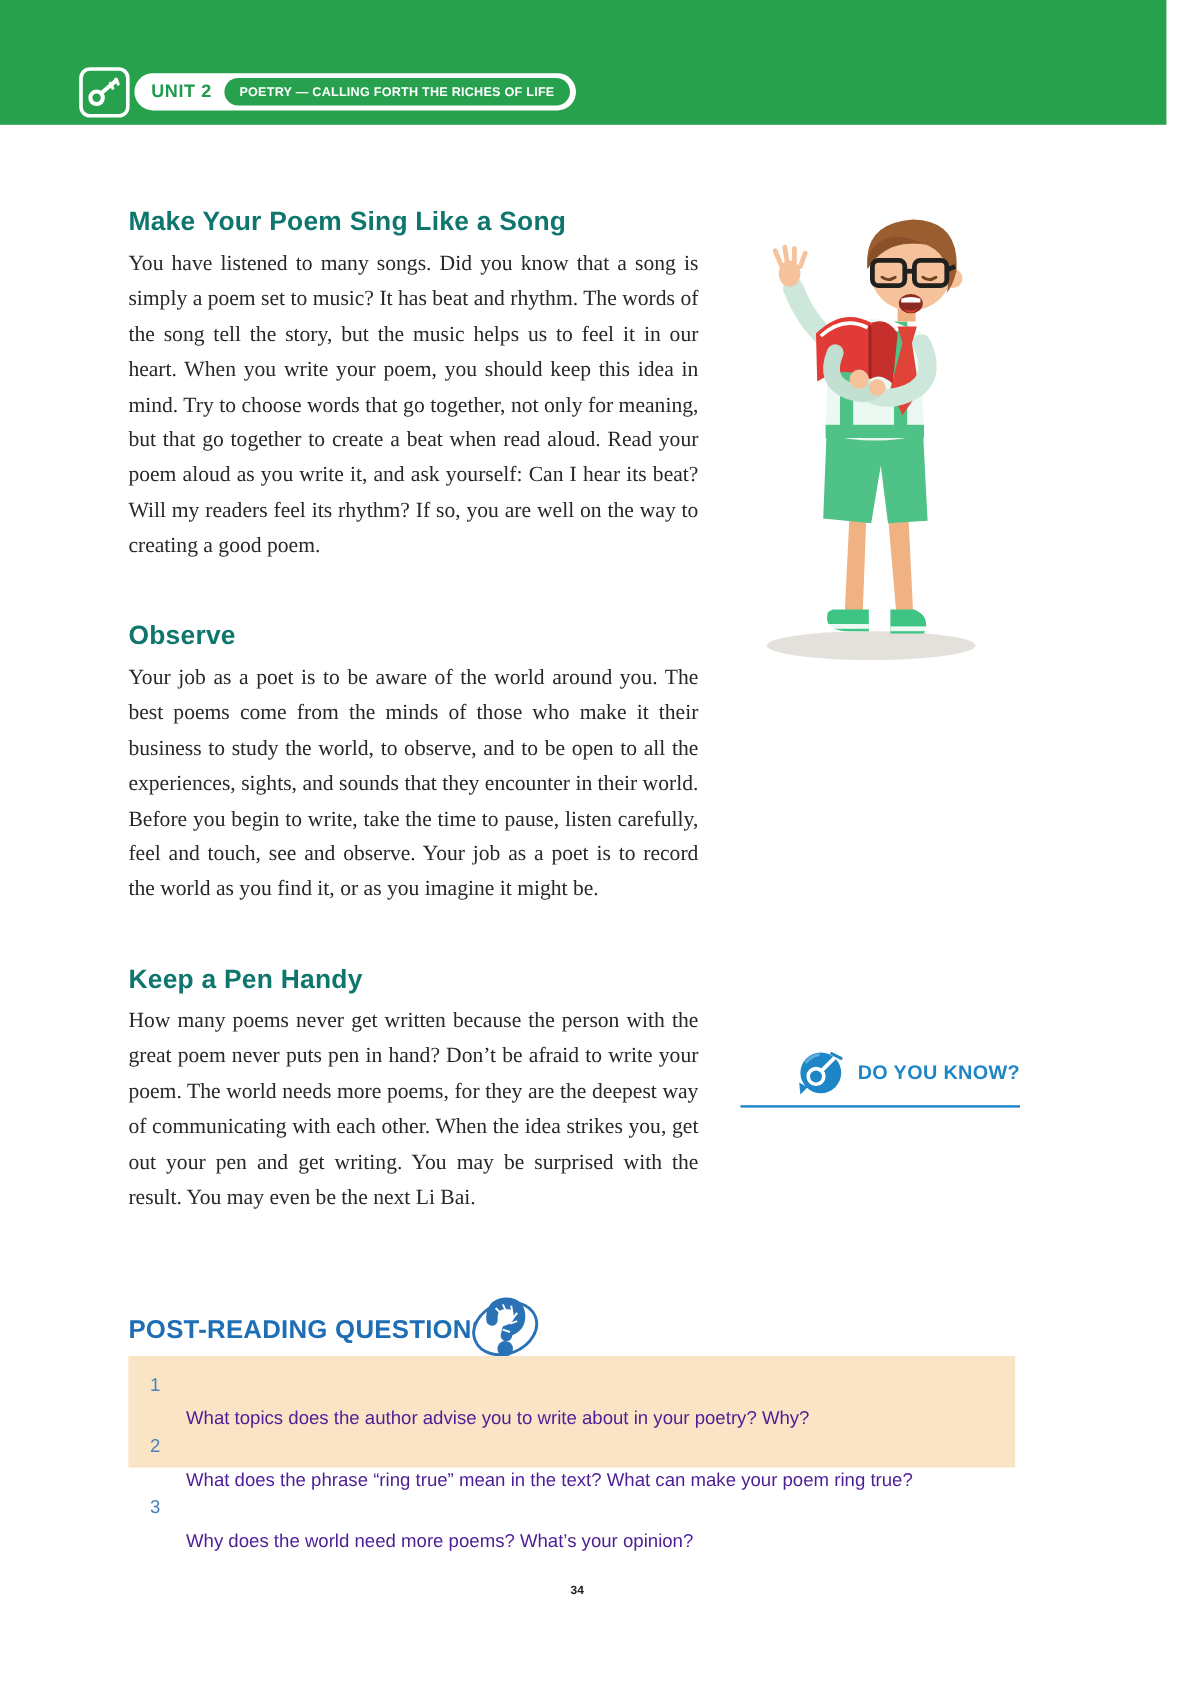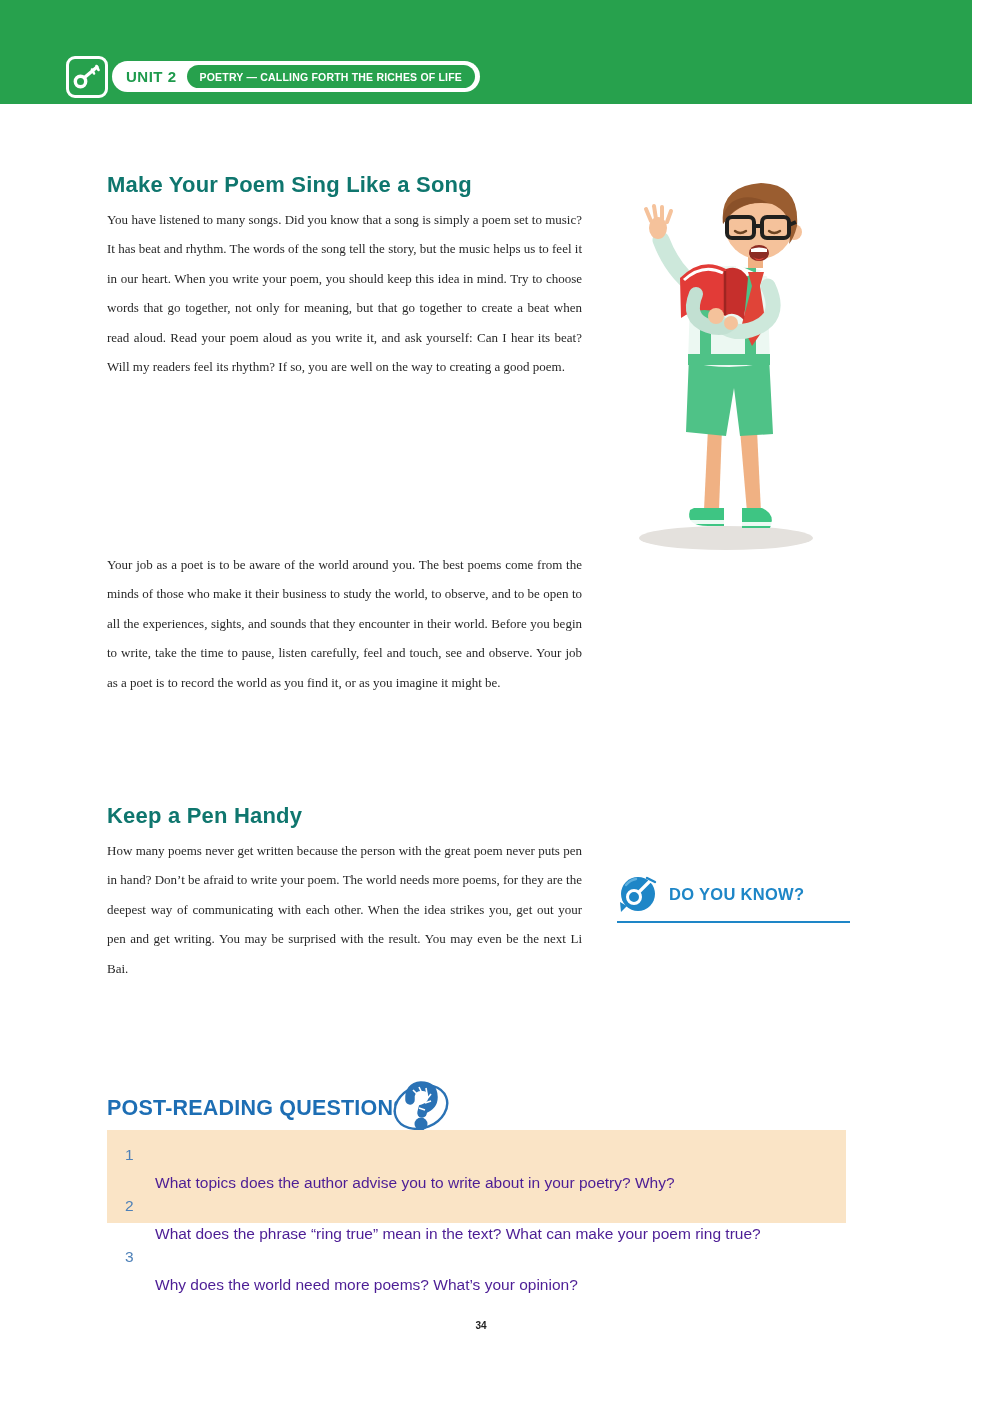--- a/index.html
+++ b/index.html
@@ -51,39 +51,39 @@
 
   
   .section-heading {
     position: absolute; left: 107px; width: 480px;
     color: #0f766e; font-size: 22px; font-weight: bold;
     letter-spacing: 0.2px;
   }
   .body-para {
     position: absolute; left: 107px; width: 475px;
     font-family: "Liberation Serif", serif;
-    font-size: 13px; line-height: 29.4px; color: #282828;
+    font-size: 18px; line-height: 29.4px; color: #282828;
     text-align: justify;
   }
   #h1 { top: 172px; }
   #p1 { top: 205px; }
   #h2 { top: 517px; }
   #p2 { top: 550px; }
   #h3 { top: 803px; }
   #p3 { top: 836px; }
 
   
   .illustration {
     position: absolute; left: 628px; top: 176px;
     width: 250px; height: 392px;
   }
 
   
   .dyk-box { position: absolute; left: 617px; top: 872px; width: 233px; }
-  .dyk-head { display: flex; align-items: center; }
+  .dyk-head { display: flex; align-items: center; justify-content: flex-end; }
   .dyk-icon { width: 42px; height: 44px; flex: 0 0 auto; }
   .dyk-title {
     color: #1E86C7; font-size: 16.5px; font-weight: bold;
     margin-left: 10px; letter-spacing: 0.3px; white-space: nowrap;
   }
   .dyk-rule { border: none; border-top: 2px solid #1E86C7; margin-top: 5px; }
   .dyk-body {
     margin-top: 8px; color: #2F8FCB; font-size: 14.5px;
     line-height: 23px; text-align: justify;
   }
@@ -136,20 +136,21 @@
       <span class="unit-label">UNIT 2</span>
       <span class="unit-subtitle-pill">
         <span>POETRY — CALLING FORTH THE RICHES OF LIFE</span>
       </span>
     </div>
   </div>
 
   <div id="h1" class="section-heading">Make Your Poem Sing Like a Song</div>
   <div id="p1" class="body-para">You have listened to many songs. Did you know that a song is simply a poem set to music? It has beat and rhythm. The words of the song tell the story, but the music helps us to feel it in our heart. When you write your poem, you should keep this idea in mind. Try to choose words that go together, not only for meaning, but that go together to create a beat when read aloud. Read your poem aloud as you write it, and ask yourself: Can I hear its beat? Will my readers feel its rhythm? If so, you are well on the way to creating a good poem.</div>
 
+  <div id="h2" class="section-heading">Observe</div>
   <div id="p2" class="body-para">Your job as a poet is to be aware of the world around you. The best poems come from the minds of those who make it their business to study the world, to observe, and to be open to all the experiences, sights, and sounds that they encounter in their world. Before you begin to write, take the time to pause, listen carefully, feel and touch, see and observe. Your job as a poet is to record the world as you find it, or as you imagine it might be.</div>
 
   <div id="h3" class="section-heading">Keep a Pen Handy</div>
   <div id="p3" class="body-para">How many poems never get written because the person with the great poem never puts pen in hand? Don’t be afraid to write your poem. The world needs more poems, for they are the deepest way of communicating with each other. When the idea strikes you, get out your pen and get writing. You may be surprised with the result. You may even be the next Li Bai.</div>
 
   <div class="illustration">
     <svg width="250" height="392" viewBox="0 0 250 392">
 
       <ellipse cx="98" cy="362" rx="87" ry="12" fill="#E4E1DD"></ellipse>
 

